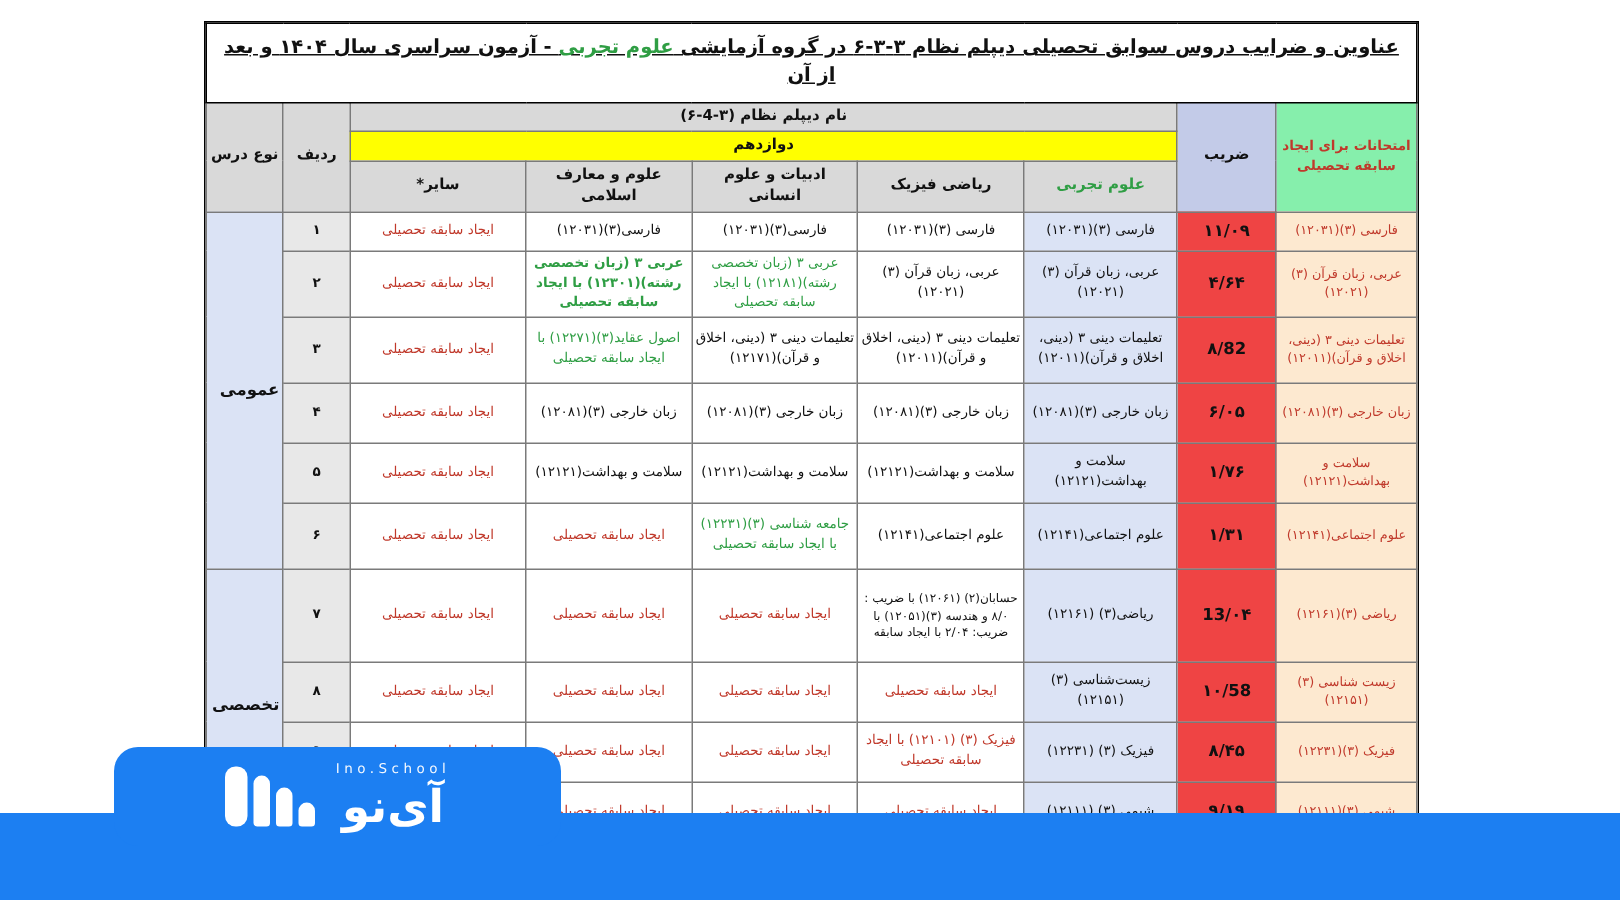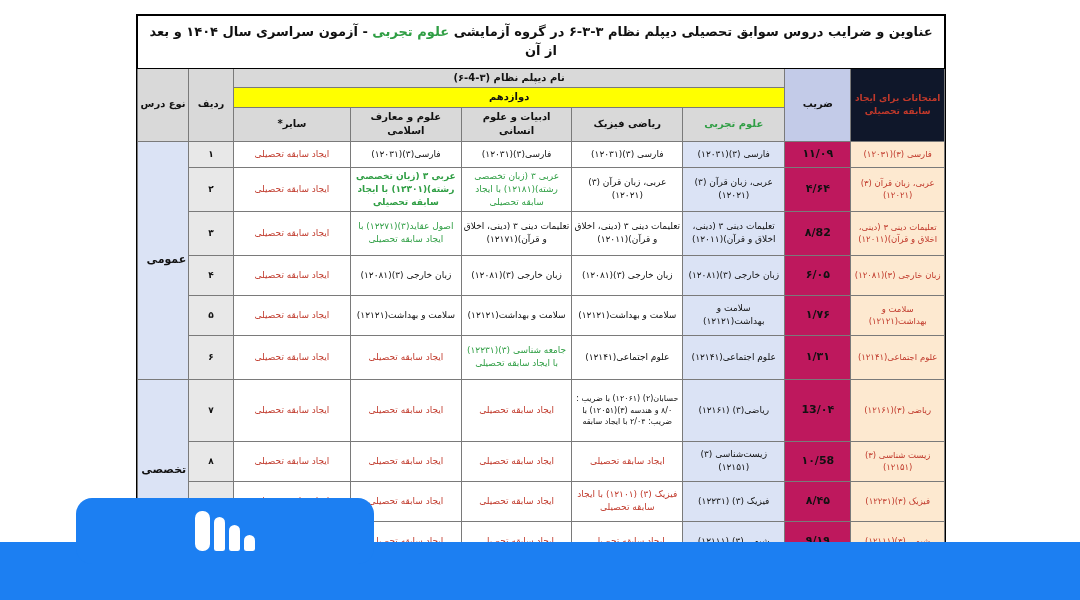--- a/index.html
+++ b/index.html
@@ -45,29 +45,30 @@
   table{border-collapse:collapse;width:100%;table-layout:fixed;}
   td,th{
     border:1px solid #7a7a7a;
     text-align:center;vertical-align:middle;
     font-size:9px;line-height:1.45;padding:2px 2px;
     color:#111;
   }
   .title-cell{
     font-size:13px;font-weight:bold;padding:7px 4px;border:1px solid #000;
     background:#fff;
+    text-decoration:underline;
   }
   .title-cell .g{color:#2f9e44;}
   .hdr-yellow{background:#ffff00;font-weight:bold;font-size:10px;}
   .hdr-grey{background:#d9d9d9;font-weight:bold;font-size:10px;}
   .hdr-blue{background:#c3cbe8;font-weight:bold;font-size:10px;margin-top:36px;}
-  .hdr-orange{background:#0f172a;font-weight:bold;color:#c0392b;font-size:9px;}
+  .hdr-orange{background:#86efac;font-weight:bold;color:#c0392b;font-size:9px;}
   .hdr-green{color:#2f9e44;font-weight:bold;}
   .col-rank{background:#e8e8e8;font-weight:bold;}
-  .col-zarib{background:#be185d;font-weight:bold;font-size:11px;}
+  .col-zarib{background:#ef4444;font-weight:bold;font-size:11px;}
   .col-left{background:#fde9d0;color:#c0392b;font-size:8.5px;}
   .col-type{background:#dbe3f5;font-weight:bold;font-size:11px;padding-left:26px;}
   .sabegheh{color:#c0392b;margin-left:32px;}
   .blue-cell{background:#dbe3f5;}
   .tall{height:62px;}
   .r1{height:26px;}
   .r2{height:40px;}
   .r3{height:44px;}
   .small{font-size:8px;}
 </style>
@@ -226,20 +227,24 @@
         <td class="sabegheh">ایجاد سابقه تحصیلی</td>
         <td class="col-rank">۱۰</td>
       </tr>
     </tbody>
       </table>
   </div>
 
   <div class="bottom-band"></div>
 
   <div class="logo-block">
+    <div class="logo-text">
+      <div class="logo-sub">Ino.School</div>
+      <div class="logo-main">آی‌نو</div>
+    </div>
     <div class="logo-mark">
       <i class="b1"></i>
         <i class="b2"></i>
         <i class="b3"></i>
         <i class="b4"></i>
     </div>
   </div>
 
 </div>
 

